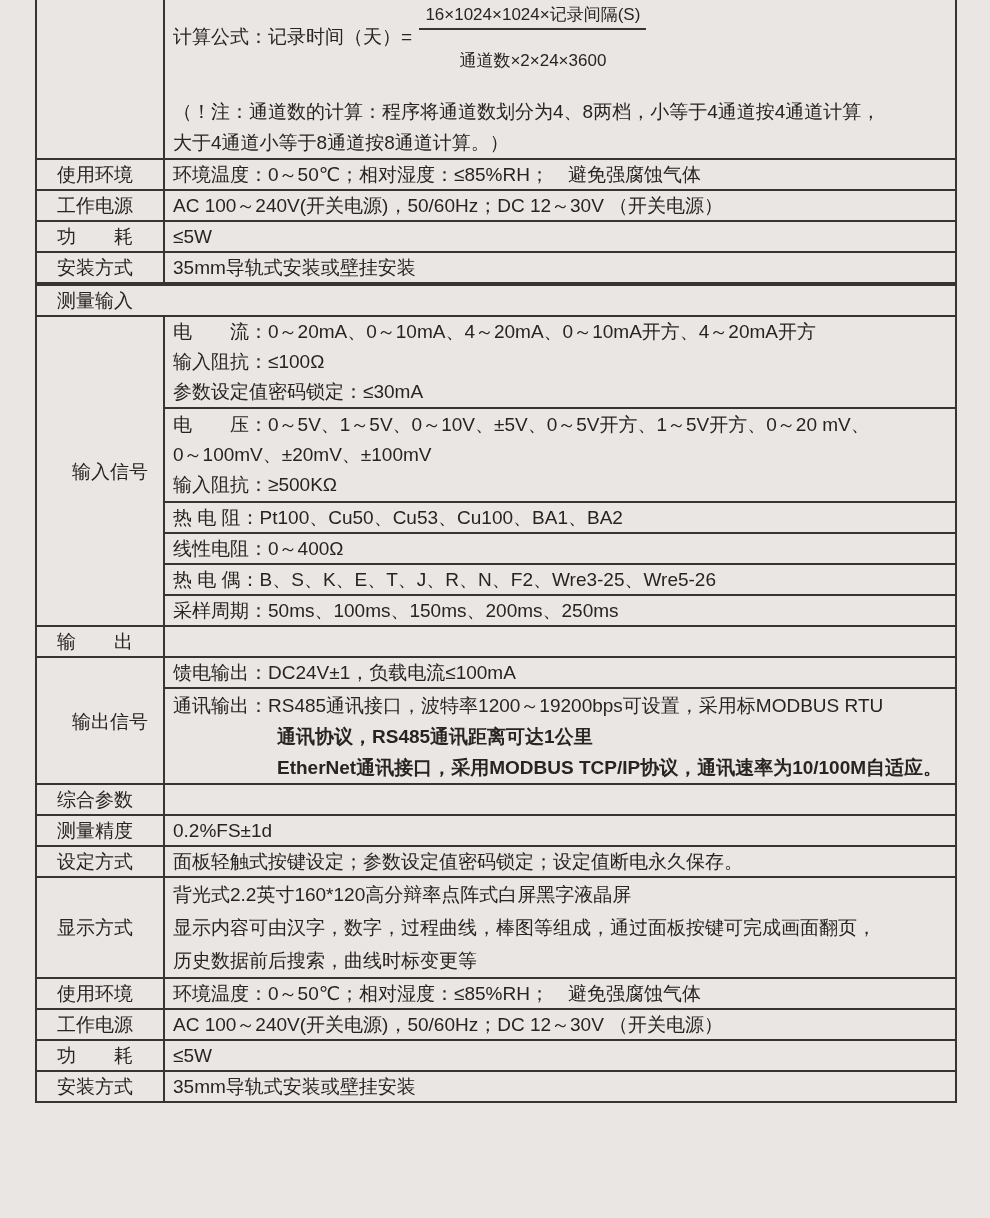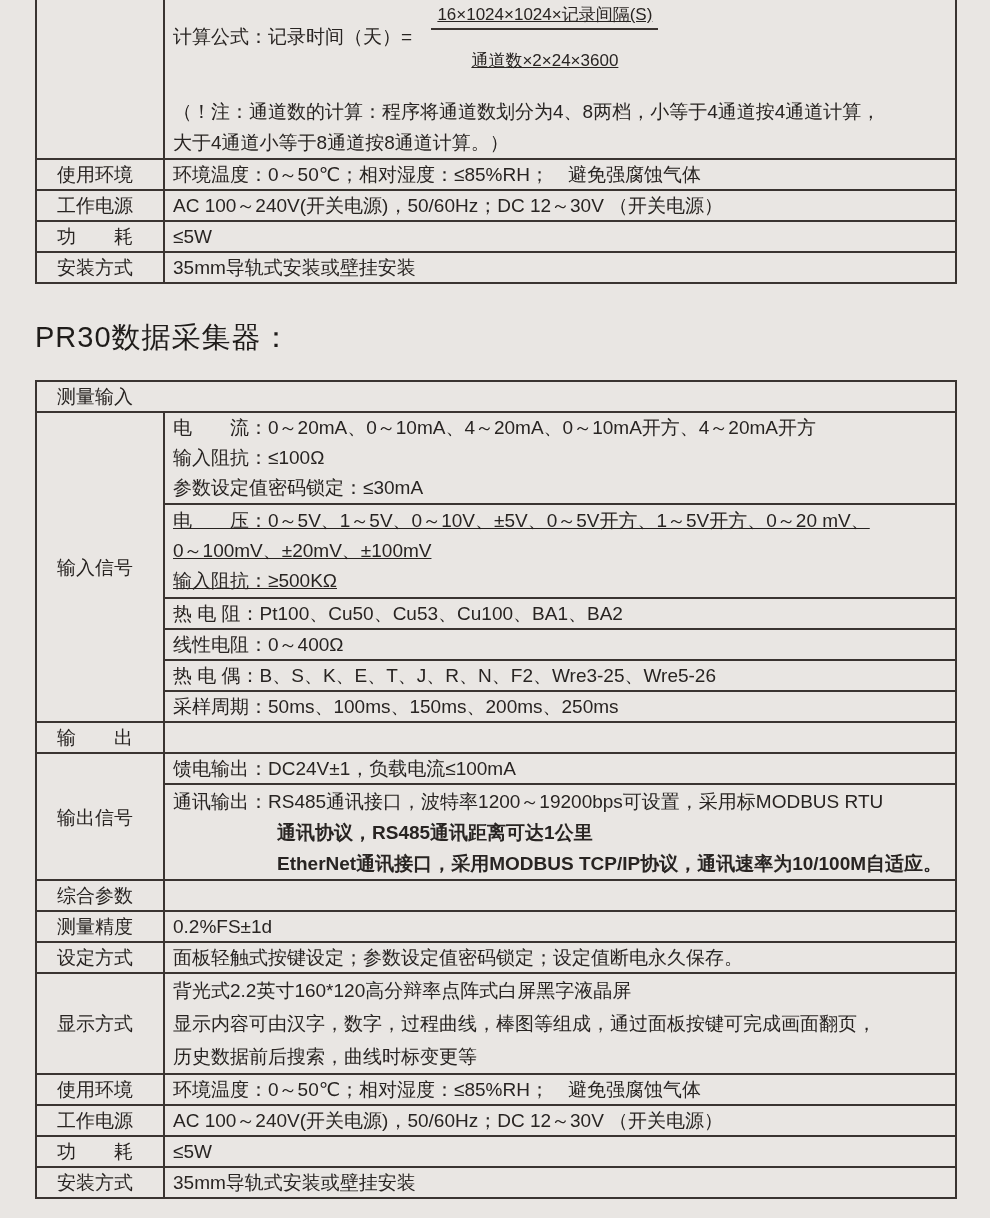--- a/index.html
+++ b/index.html
@@ -26,44 +26,43 @@
     color: #282422;
     vertical-align: middle;
     overflow: hidden;
   }
   col.c-label { width: 128px; }
   col.c-value { width: 792px; }
 
   td.lbl { padding: 0 0 0 20px; }
   td.val { padding: 0 0 0 8px; }
   td.top { vertical-align: top; }
-  td.top .lbl-ln { line-height: 31px; padding-top: 1px; }
+  td.top .lbl-ln { line-height: 31px; padding-top: 1px; text-align: center; }
 
   .ln { white-space: pre; line-height: 30px; }
   td.h1 { height: 29px; }
   td.h1 .ln { line-height: 29px; }
 
   td.h-cur { height: 90px; }
-  td.h-vol { height: 92px; text-decoration: underline; }
+  td.h-vol { height: 92px; }
   td.h-comm { height: 94px; }  td.h-comm .ln { line-height: 31px; }
   td.h-disp { height: 99px; }  td.h-disp .ln { line-height: 33px; }
 
   .ind { padding-left: 104px; font-weight: bold; }
 
   
   #table-top { margin-top: -3px; }
   td.formula-cell { height: 120px; vertical-align: top; padding-top: 7px; }
   .formula-line { white-space: pre; line-height: 24px; }
   .frac {
     display: inline-block;
     vertical-align: middle;
     text-align: center;
     font-size: 17px;
-    margin-left: 14px;
-    text-decoration: underline;
+    margin-left: 2px;
   }
   .frac .num {
     display: block;
     border-bottom: 2px solid #3a3431;
     padding: 0 6px 4px 6px;
     line-height: 18px;
     white-space: pre;
   }
   .frac .den {
     display: block;
@@ -132,21 +131,20 @@
       <td class="lbl h1">
             <div class="ln">安装方式</div>
           </td>
       <td class="val h1">
             <div class="ln">35mm导轨式安装或壁挂安装</div>
           </td>
     </tr>
   </tbody>
     </table>
 
-  <h1 class="page-heading">PR30数据采集器：</h1>
 
   <table class="spec" id="table-pr30">
     <colgroup>
         <col class="c-label">
         <col class="c-value">
       </colgroup>
 
     <tbody>
         <tr>
       <td class="lbl h1" colspan="2">

